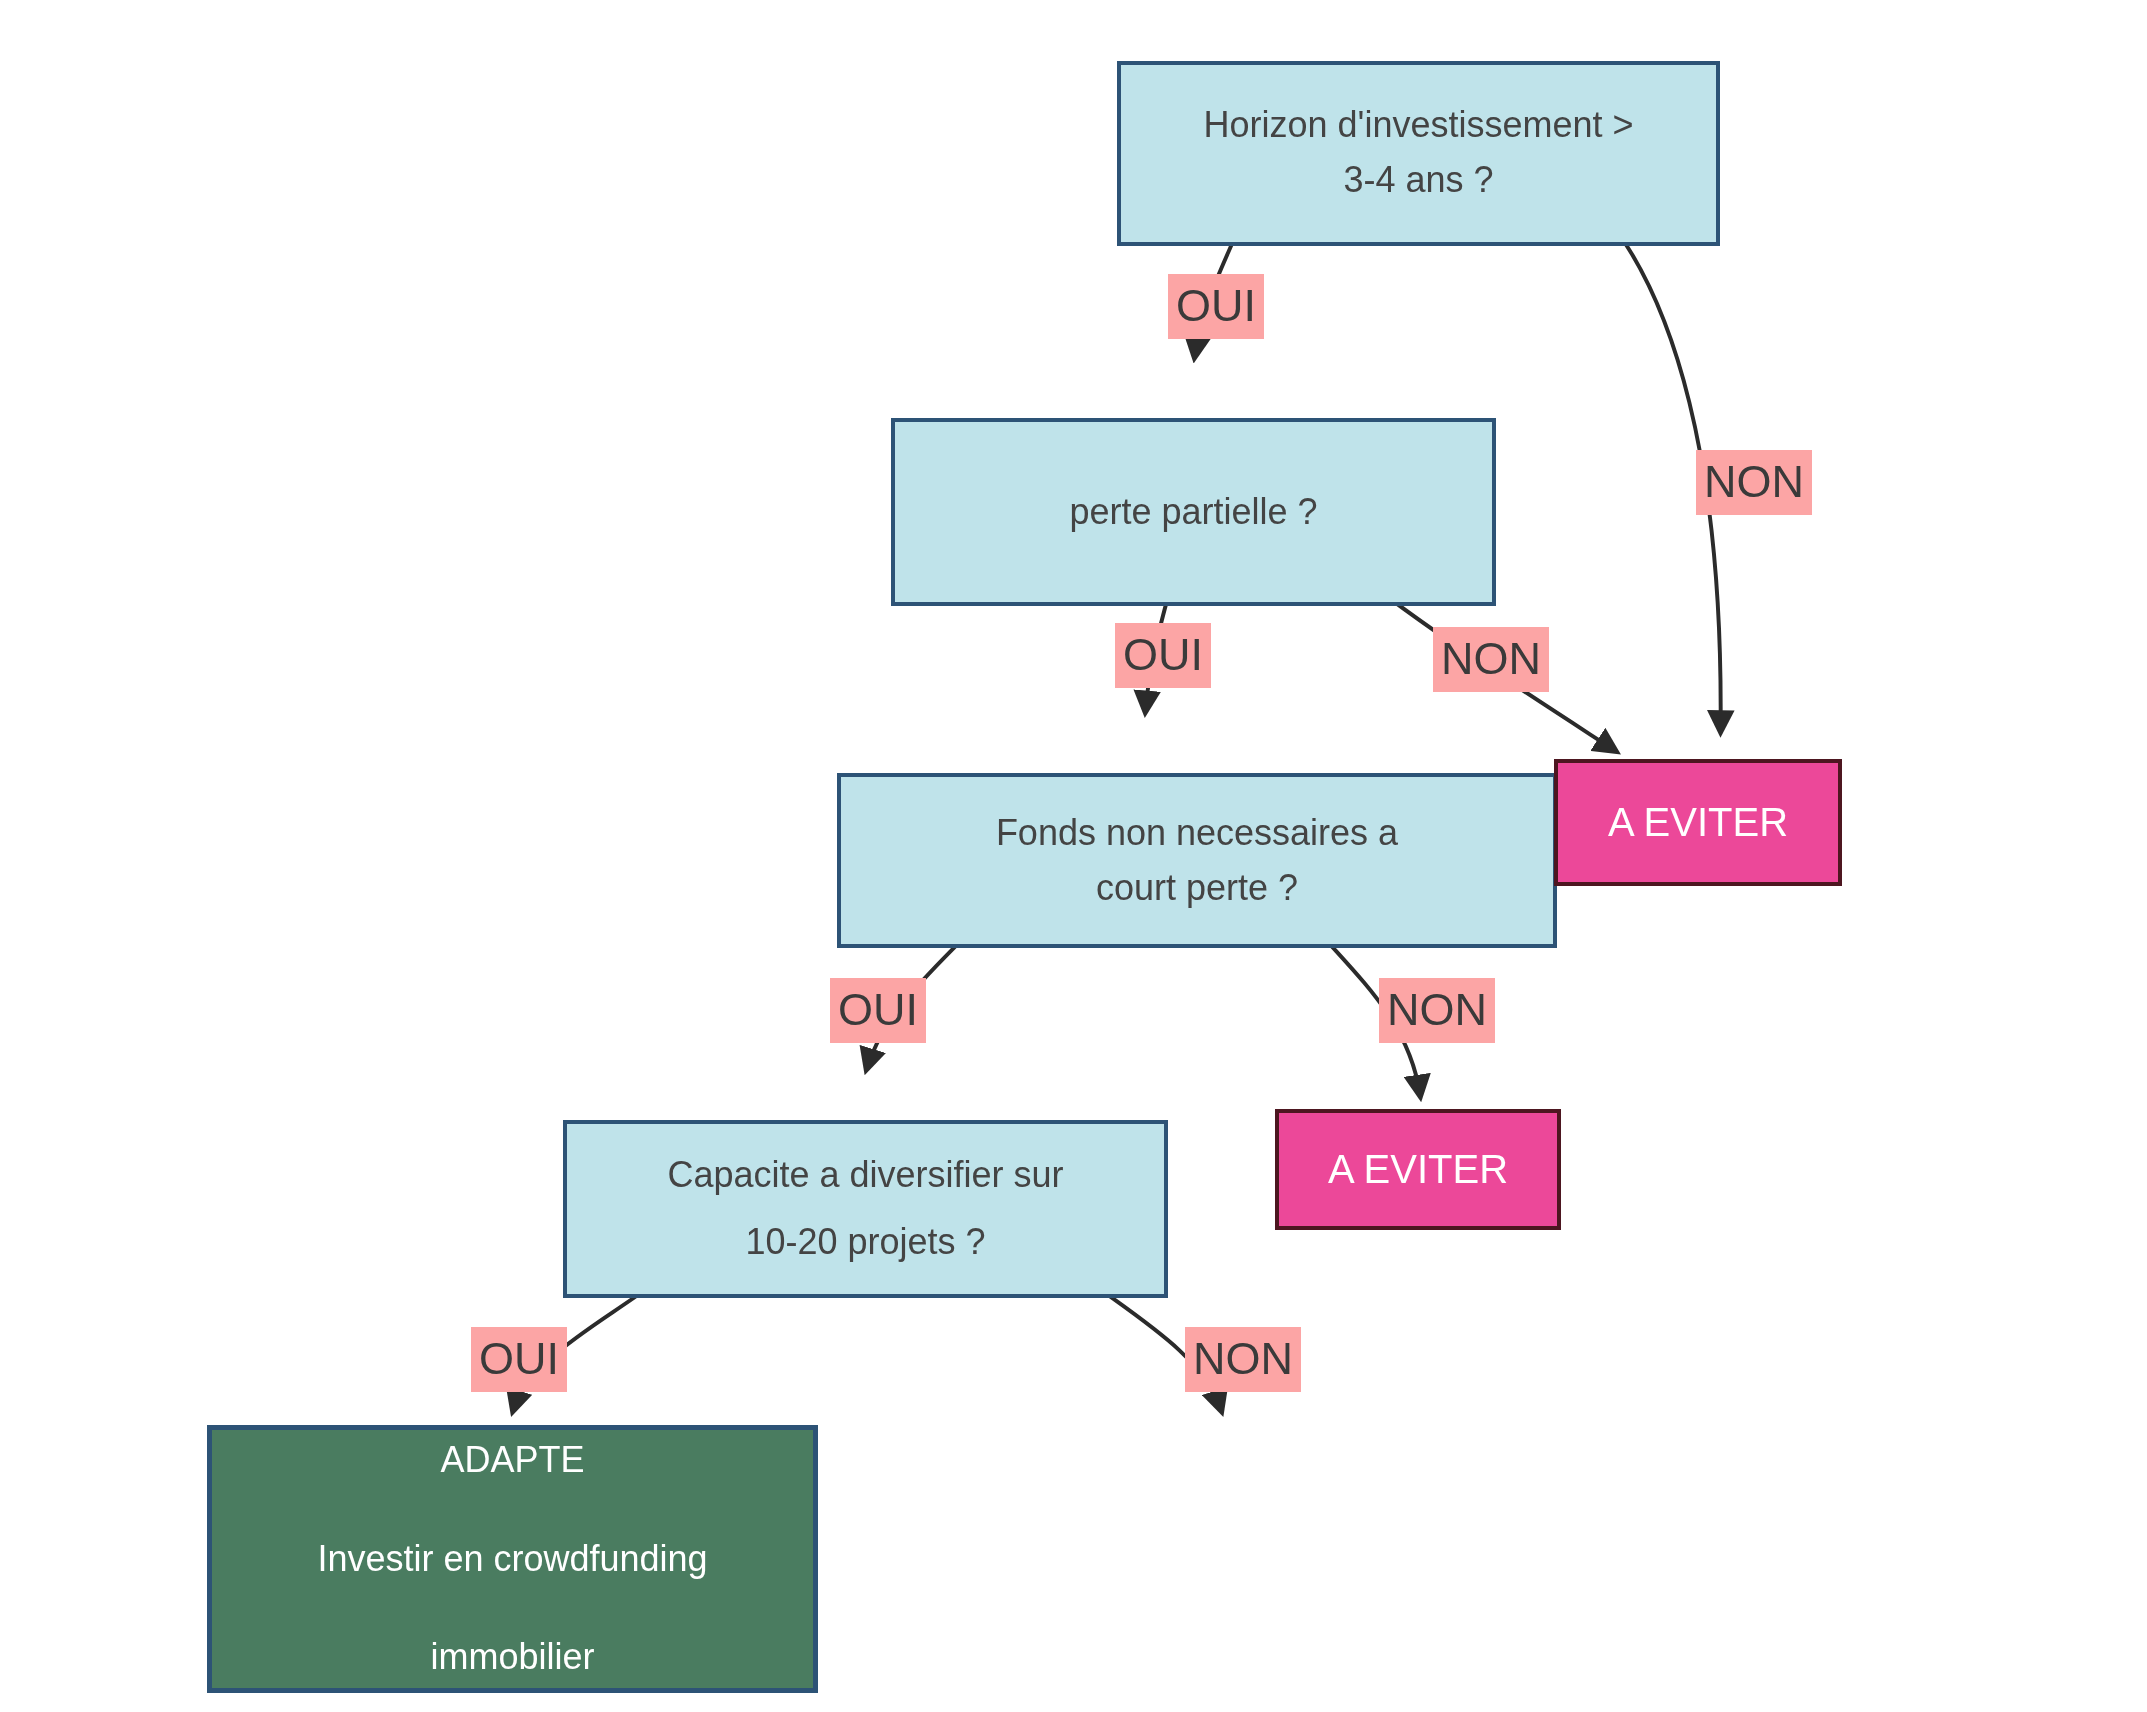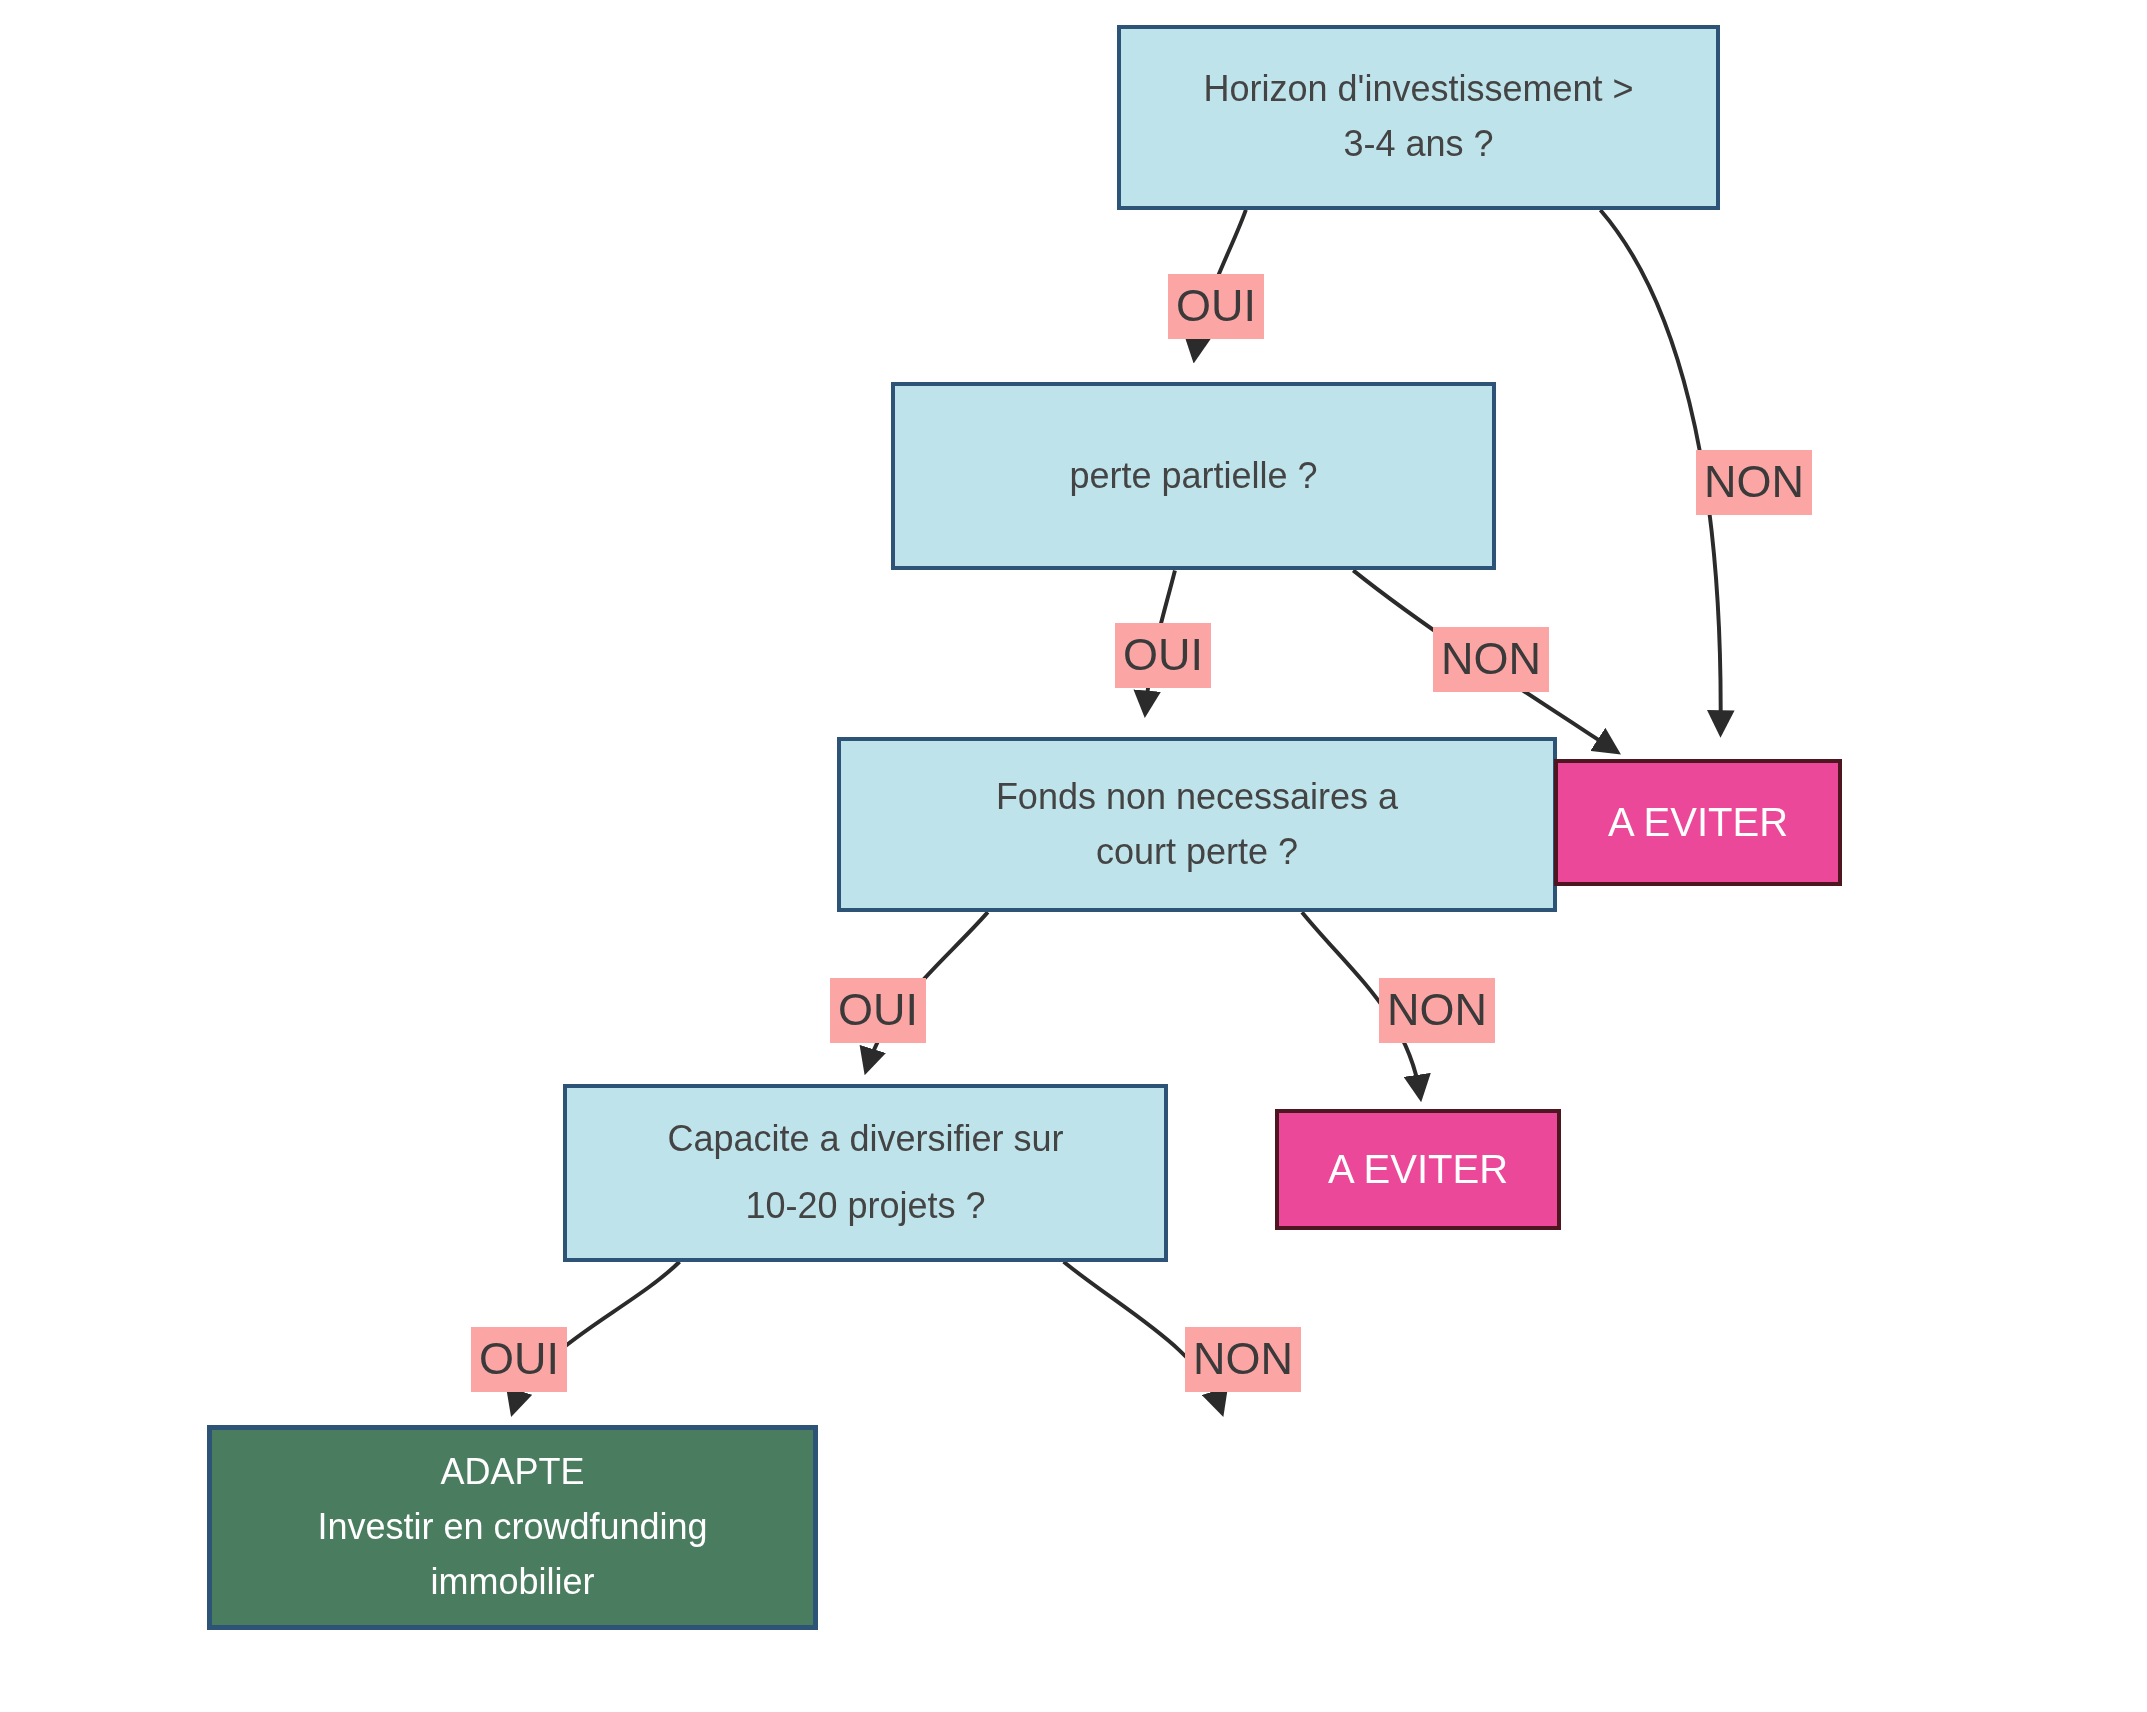--- a/index.html
+++ b/index.html
@@ -34,20 +34,21 @@
   }
   .node .line {
     display: block;
     white-space: nowrap;
   }
   .decision {
     background: #bfe3ea;
     border: 4.9px solid #2d5376;
     color: #444444;
     font-size: 36px;
+    margin-top: 36px;
   }
   .terminal-bad {
     background: #ec4899;
     border: 4.9px solid #4d1620;
     color: #ffffff;
     font-size: 40px;
     text-align: center;
   }
   .terminal-good {
     background: #4a7c60;
@@ -122,21 +123,21 @@
   </div>
 
   <div class="node terminal-bad" style="left:1554px; top:759px; width:288px; height:127px;">
     <span class="line">A EVITER</span>
   </div>
 
   <div class="node terminal-bad" style="left:1275px; top:1109px; width:286px; height:121px;">
     <span class="line">A EVITER</span>
   </div>
 
-  <div class="node terminal-good" style="left:207px; top:1425px; width:611px; height:205px;">
+  <div class="node terminal-good" style="left:207px; top:1425px; width:611px; height:268px;gap:44px;">
     <span class="line">ADAPTE</span>
     <span class="line">Investir en crowdfunding</span>
     <span class="line">immobilier</span>
   </div>
 
 
   <div class="edge-label" style="left:1168px; top:274px;">OUI</div>
 
   <div class="edge-label" style="left:1696px; top:450px;">NON</div>
 

